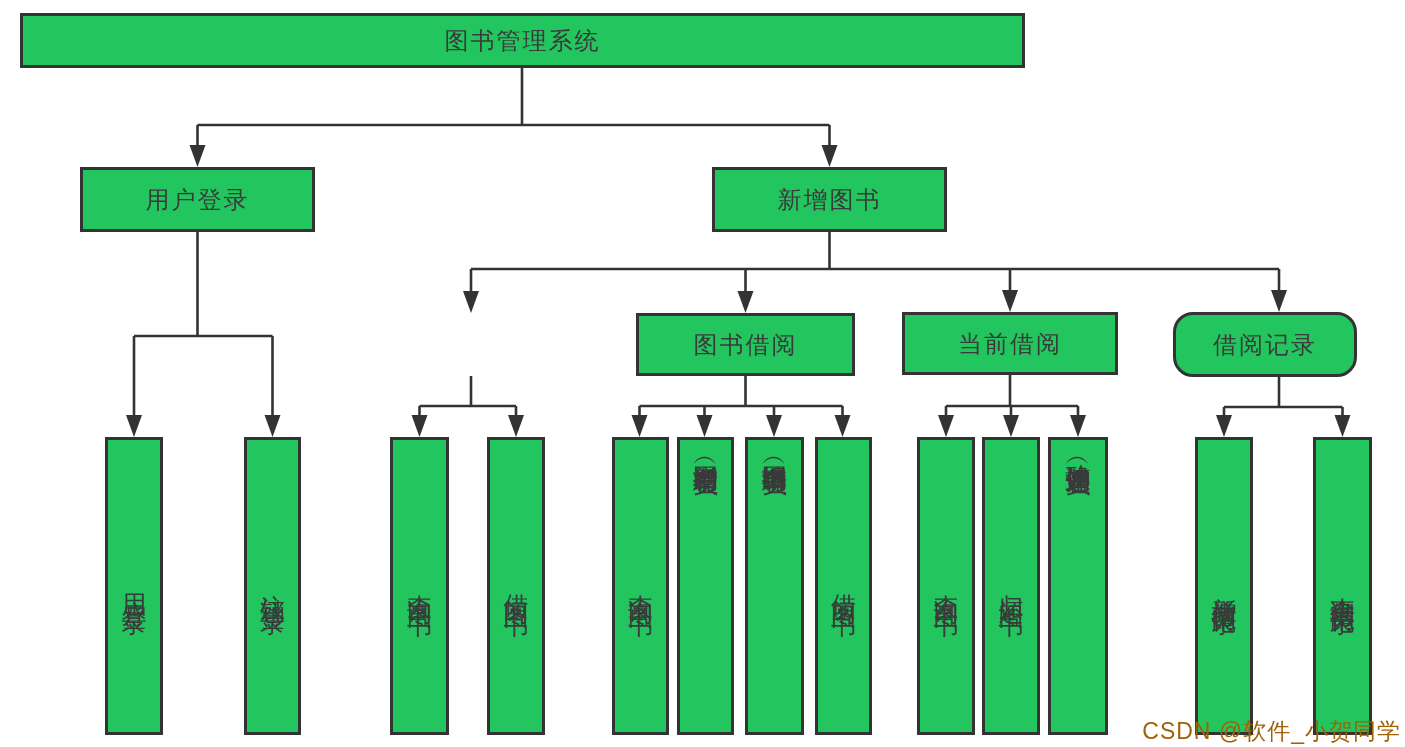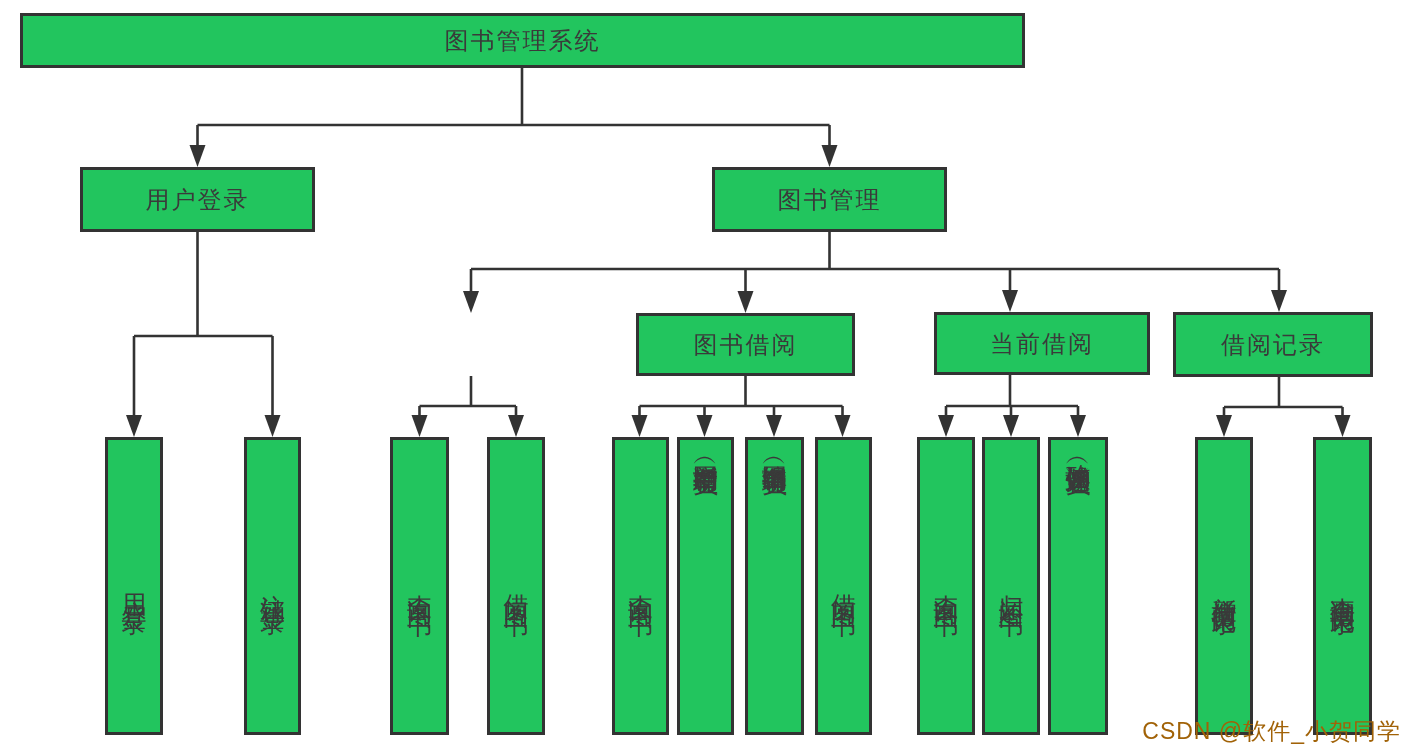--- a/index.html
+++ b/index.html
@@ -42,22 +42,22 @@
   .leaf.mid .vlabel  { letter-spacing: 3px; }
   .leaf.long .vlabel { letter-spacing: 1px; }
   .leaf.long { align-items: flex-start; padding-top: 5px; }
 
   
   .n-root           { left: 20px;   top: 13px;  width: 1005px; height: 55px; }
   .n-user-login     { left: 80px;   top: 167px; width: 235px;  height: 65px; }
   .n-book-mgmt      { left: 712px;  top: 167px; width: 235px;  height: 65px; }
   .n-new-book       { left: 362px;  top: 313px; width: 218px;  height: 63px; }
   .n-book-borrow    { left: 636px;  top: 313px; width: 219px;  height: 63px; }
-  .n-current-borrow { left: 902px;  top: 312px; width: 216px;  height: 63px; margin-left: 32px; }
-  .n-borrow-record  { left: 1173px; top: 312px; width: 200px;  height: 65px; }
+  .n-current-borrow { left: 902px;  top: 312px; width: 216px;  height: 63px; }
+  .n-borrow-record  { left: 1173px; top: 312px; width: 184px;  height: 65px; border-radius: 20px; }
 
   
   .leaf { top: 437px; height: 298px; }
   .n-a1 { left: 105px;  width: 58px; }
   .n-a2 { left: 244px;  width: 57px; }
   .n-b1 { left: 390px;  width: 59px; }
   .n-b2 { left: 487px;  width: 58px; }
   .n-c1 { left: 612px;  width: 57px; }
   .n-c2 { left: 677px;  width: 57px; }
   .n-c3 { left: 745px;  width: 59px; }
@@ -125,21 +125,21 @@
   </svg>
 
   <div class="node n-root">
     <span class="hlabel">图书管理系统</span>
   </div>
 
   <div class="node n-user-login">
     <span class="hlabel">用户登录</span>
   </div>
   <div class="node n-book-mgmt">
-    <span class="hlabel">图书管理</span>
+    <span class="hlabel">新增图书</span>
   </div>
 
   <div class="node n-book-borrow">
     <span class="hlabel">图书借阅</span>
   </div>
   <div class="node n-current-borrow">
     <span class="hlabel">当前借阅</span>
   </div>
   <div class="node n-borrow-record">
     <span class="hlabel">借阅记录</span>

